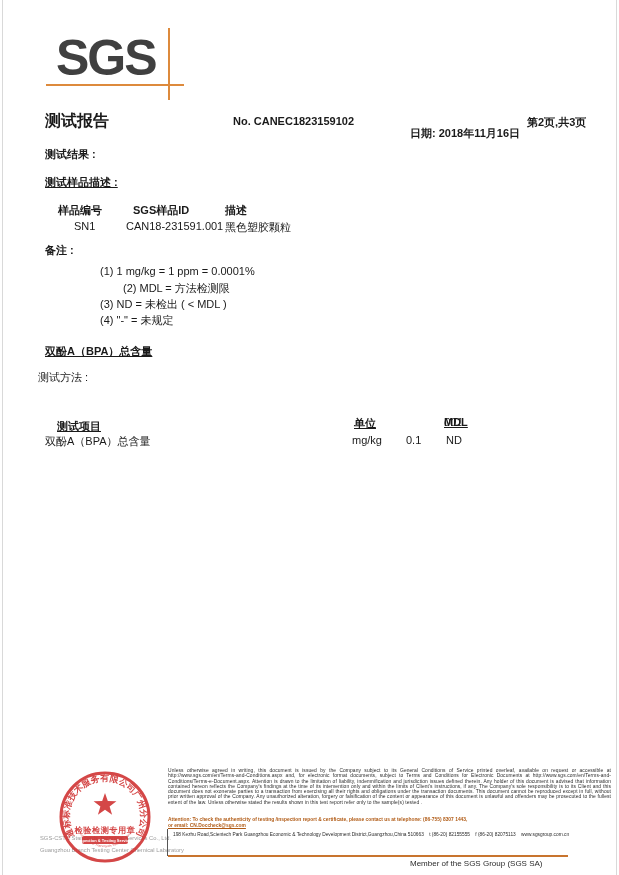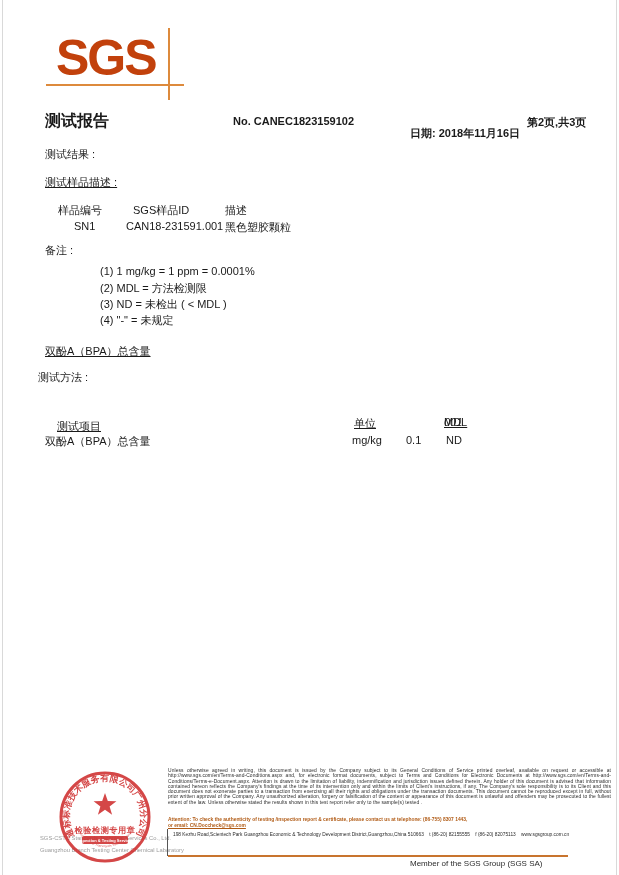--- a/index.html
+++ b/index.html
@@ -1,24 +1,24 @@
 <!DOCTYPE html>
 <html><head>
 <meta charset="utf-8">
 <style>
   * { margin:0; padding:0; box-sizing:border-box; }
   html,body { background:#fff; }
   body { font-family:"Liberation Sans", sans-serif; color:#1a1a1a; }
   .page { position:relative; width:619px; height:875px; background:#ffffff; overflow:hidden; }
   .edge { position:absolute; top:0; bottom:0; width:1px; background:#d9d9d9; }
   .abs { position:absolute; }
-  .b { font-weight:normal; }
+  .b { font-weight:bold; }
   .u { text-decoration:underline; }
   .body-txt { font-size:11px; }
-  .logo-word { font-size:50px; font-weight:900; color:#c2410c; letter-spacing:-2px; line-height:1; }
+  .logo-word { font-size:50px; font-weight:900; color:#404040; letter-spacing:-2px; line-height:1; }
   .orange-h { position:absolute; height:2px; }
   .orange-v { position:absolute; width:2px; }
   .title { font-size:16px; font-weight:bold; }
   .hdr-item { font-size:11px; font-weight:bold;margin-left:33px; }
   .cell { position:absolute; font-size:11px; white-space:nowrap; }
   .note-line { position:absolute; left:100px; font-size:11px; white-space:nowrap; }
   .method-text { position:absolute; left:115px; top:368px; width:472px; font-size:11px; line-height:17.5px; text-align:justify; }
   .legal { position:absolute; left:168px; top:768px; width:443px; font-size:4.9px; line-height:5.3px; text-align:justify; color:#2b2b2b; letter-spacing:0.1px; }
   .attn { position:absolute; left:168px; width:443px; font-size:4.9px; line-height:5.4px; font-weight:bold; color:#b05a14; }
   .company-gray { position:absolute; left:40px; font-size:5.8px; color:#9c9c9c; white-space:nowrap; }
@@ -58,21 +58,21 @@
     <div>
       <div class="cell" style="left:74px;  top:220px;">SN1</div>
       <div class="cell" style="left:126px; top:220px;">CAN18-231591.001</div>
       <div class="cell" style="left:225px; top:220px;">黑色塑胶颗粒</div>
     </div>
   </div>
 
   <div class="abs body-txt b" style="left:45px; top:243px;">备注 :</div>
   <div>
     <div class="note-line" style="top:265px;">(1) 1 mg/kg = 1 ppm = 0.0001%</div>
-    <div class="note-line" style="top:281px;">(2) MDL = 方法检测限</div>
+    <div class="note-line" style="top:281px;margin-left:23px;">(2) MDL = 方法检测限</div>
     <div class="note-line" style="top:297px;">(3) ND = 未检出 ( &lt; MDL )</div>
     <div class="note-line" style="top:313px;">(4) "-" = 未规定</div>
   </div>
 
   <div class="abs body-txt b u" style="left:45px; top:344px;">双酚A（BPA）总含量</div>
   <div class="abs body-txt" style="left:38px; top:370px;">测试方法 :</div>
 
   <div>
     <div class="cell b u" style="left:57px;  top:395px;margin-top:24px;">测试项目</div>
     <div class="cell b u" style="left:354px; top:416px;">单位</div>

